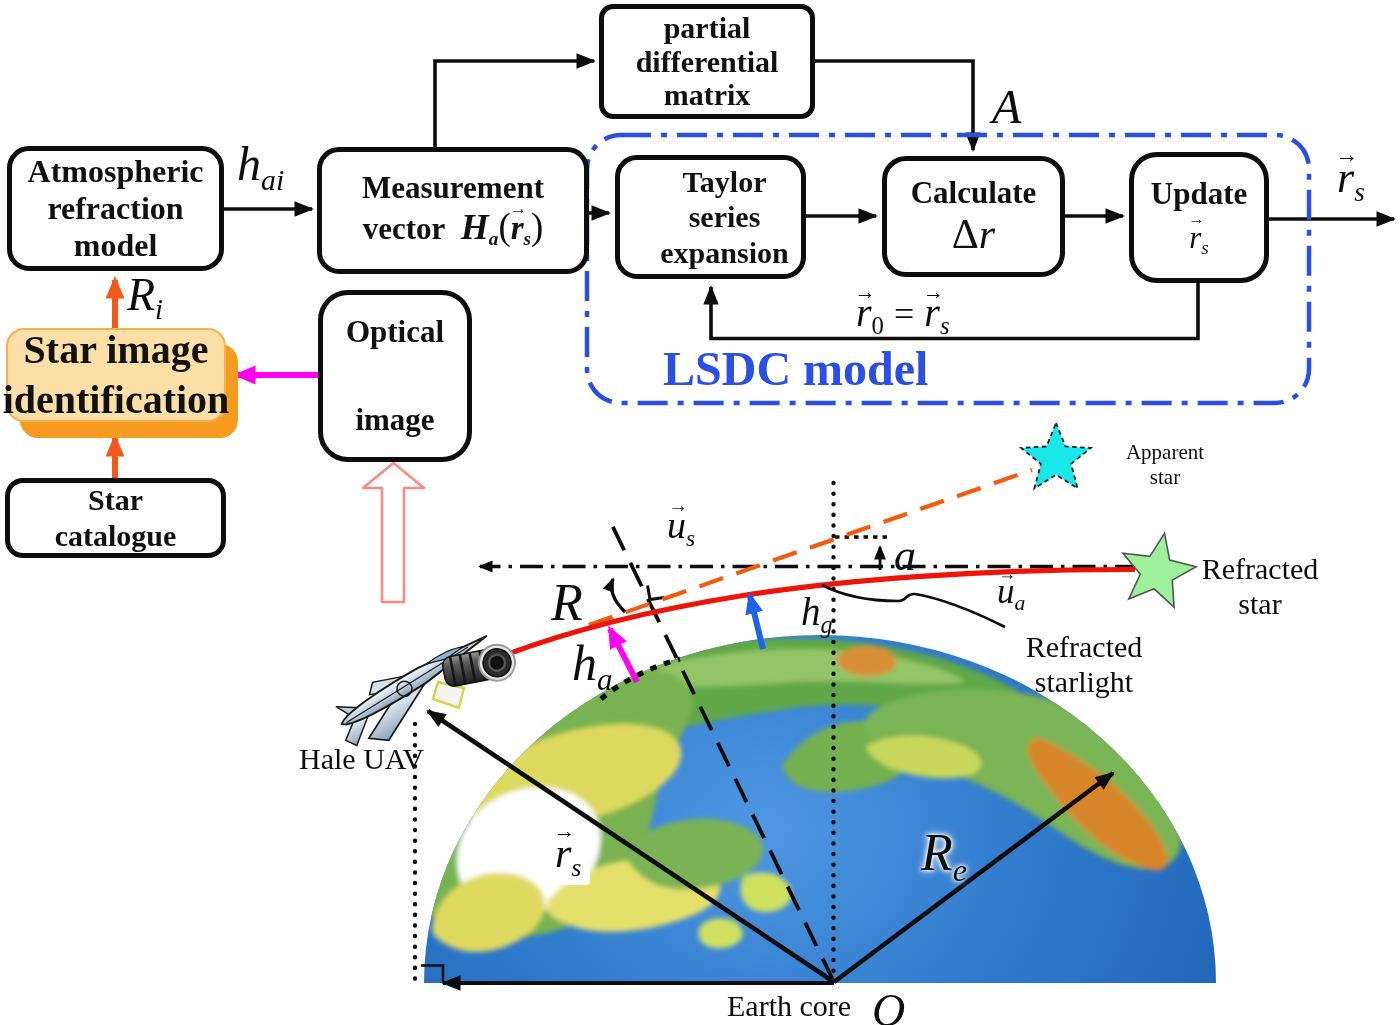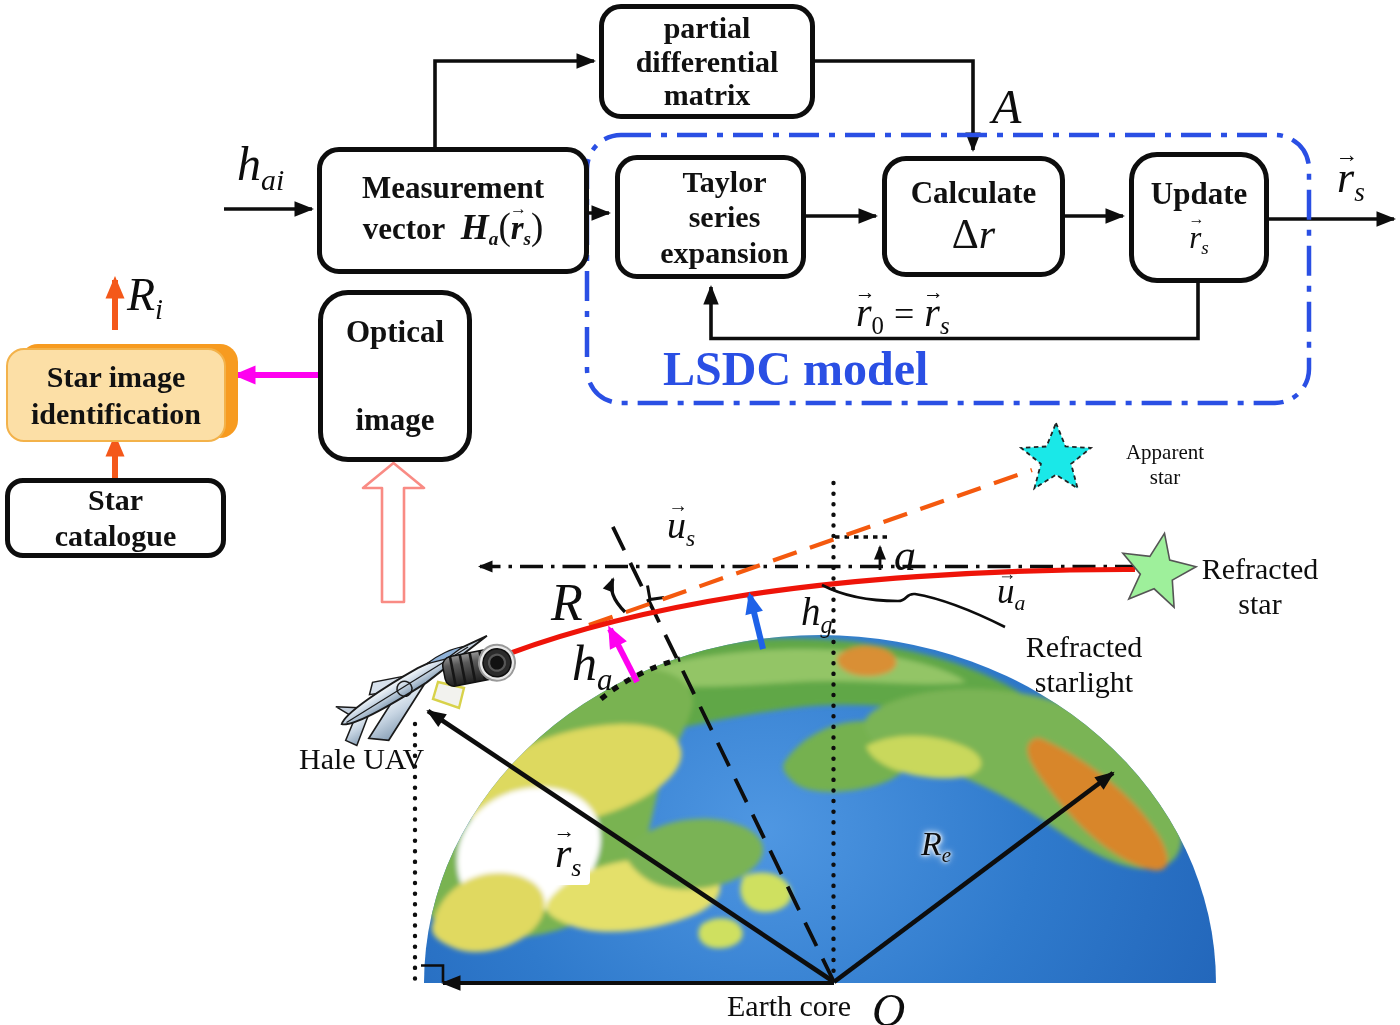--- a/index.html
+++ b/index.html
@@ -203,30 +203,35 @@
         <line x1="29" y1="-15" x2="29" y2="15"></line>
         <line x1="39" y1="-15" x2="39" y2="15"></line>
       </g>
       <circle cx="54" cy="0" r="18" fill="#e8e8e8" stroke="#9a9a9a" stroke-width="2"></circle>
       <circle cx="54" cy="0" r="14" fill="#2b2b2b" stroke="#0d0d0d" stroke-width="1.5"></circle>
       <circle cx="54" cy="0" r="8" fill="#111" stroke="#575757" stroke-width="2.2"></circle>
     </g>
   </g>
 </svg>
 
+<div class="box" style="left:7px;top:146px;width:217px;height:125px;border-radius:22px;font-size:32px;">
+  <div>Atmospheric</div>
+  <div>refraction</div>
+  <div>model</div>
+</div>
 
 <div class="box" style="left:317px;top:147px;width:272px;height:127px;border-radius:22px;font-size:31px;">
   <div>Measurement</div>
   <div>
     <span>vector</span>&nbsp;
     <span class="mit" style="font-size:36px;">H</span><span class="msub">a</span><span style="font-size:37px;font-weight:normal;">(</span><span class="vec" style="font-size:33px;">r</span><span class="msub">s</span><span style="font-size:37px;font-weight:normal;">)</span>
   </div>
 </div>
 
-<div class="box" style="left:599px;top:4px;width:216px;height:115px;border-radius:22px;font-size:30px;line-height:1.13;">
+<div class="box" style="left:599px;top:4px;width:216px;height:115px;border-radius:14px;font-size:30px;line-height:1.13;">
   <div>partial</div>
   <div>differential</div>
   <div>matrix</div>
 </div>
 
 <div class="box" style="left:615px;top:155px;width:191px;height:124px;border-radius:22px;font-size:30px;line-height:1.18;padding-left:28px;">
   <div>Taylor</div>
   <div>series</div>
   <div>expansion</div>
 </div>
@@ -244,21 +249,21 @@
     <span class="vec">r</span><span class="msub">s</span>
   </div>
 </div>
 
 <div class="box" style="left:318px;top:290px;width:154px;height:172px;border-radius:30px;font-size:31px;line-height:1.55;gap:40px;">
   <div>Optical</div>
   <div>image</div>
 </div>
 
 <div style="position:absolute;left:20px;top:344px;width:218px;height:94px;background:#f79b20;border-radius:18px;"></div>
-<div class="box" style="left:6px;top:348px;width:220px;height:94px;border-radius:18px;font-size:30px;background:#fcdfa6;border:2px solid #f3b24a;line-height:1.25;">
+<div class="box" style="left:6px;top:328px;width:220px;height:94px;border-radius:18px;font-size:40px;background:#fcdfa6;border:2px solid #f3b24a;line-height:1.25;">
   <div>Star image</div>
   <div>identification</div>
 </div>
 
 <div class="box" style="left:5px;top:478px;width:221px;height:80px;border-radius:18px;font-size:30px;line-height:1.2;">
   <div>Star</div>
   <div>catalogue</div>
 </div>
 
 <div class="lbl" style="left:237px;top:140px;font-size:48px;">
@@ -288,21 +293,21 @@
 <div class="lbl mit" style="left:894px;top:534px;font-size:44px;">a</div>
 <div class="lbl" style="left:572px;top:638px;font-size:50px;">
   <span class="mit">h</span><span class="msub">a</span>
 </div>
 <div class="lbl" style="left:767px;top:592px;font-size:39px;margin-left:34px;">
   <span class="mit">h</span><span class="msub">g</span>
 </div>
 <div class="lbl" style="left:547px;top:830px;font-size:42px;background:#fff;padding:2px 8px 4px 8px;border-radius:4px;">
   <span class="vec">r</span><span class="msub">s</span>
 </div>
-<div class="lbl" style="left:921px;top:827px;font-size:34px;text-shadow:0 0 5px #fff,0 0 9px #fff,0 0 3px #fff;">
+<div class="lbl" style="left:921px;top:827px;font-size:52px;text-shadow:0 0 5px #fff,0 0 9px #fff,0 0 3px #fff;">
   <span class="mit">R</span><span class="msub">e</span>
 </div>
 
 <div class="lbl center" style="left:1095px;top:440px;width:140px;font-size:21px;line-height:1.17;">
   <div>Apparent</div>
   <div>star</div>
 </div>
 <div class="lbl center" style="left:1190px;top:551px;width:140px;font-size:30px;line-height:1.17;">
   <div>Refracted</div>
   <div>star</div>

